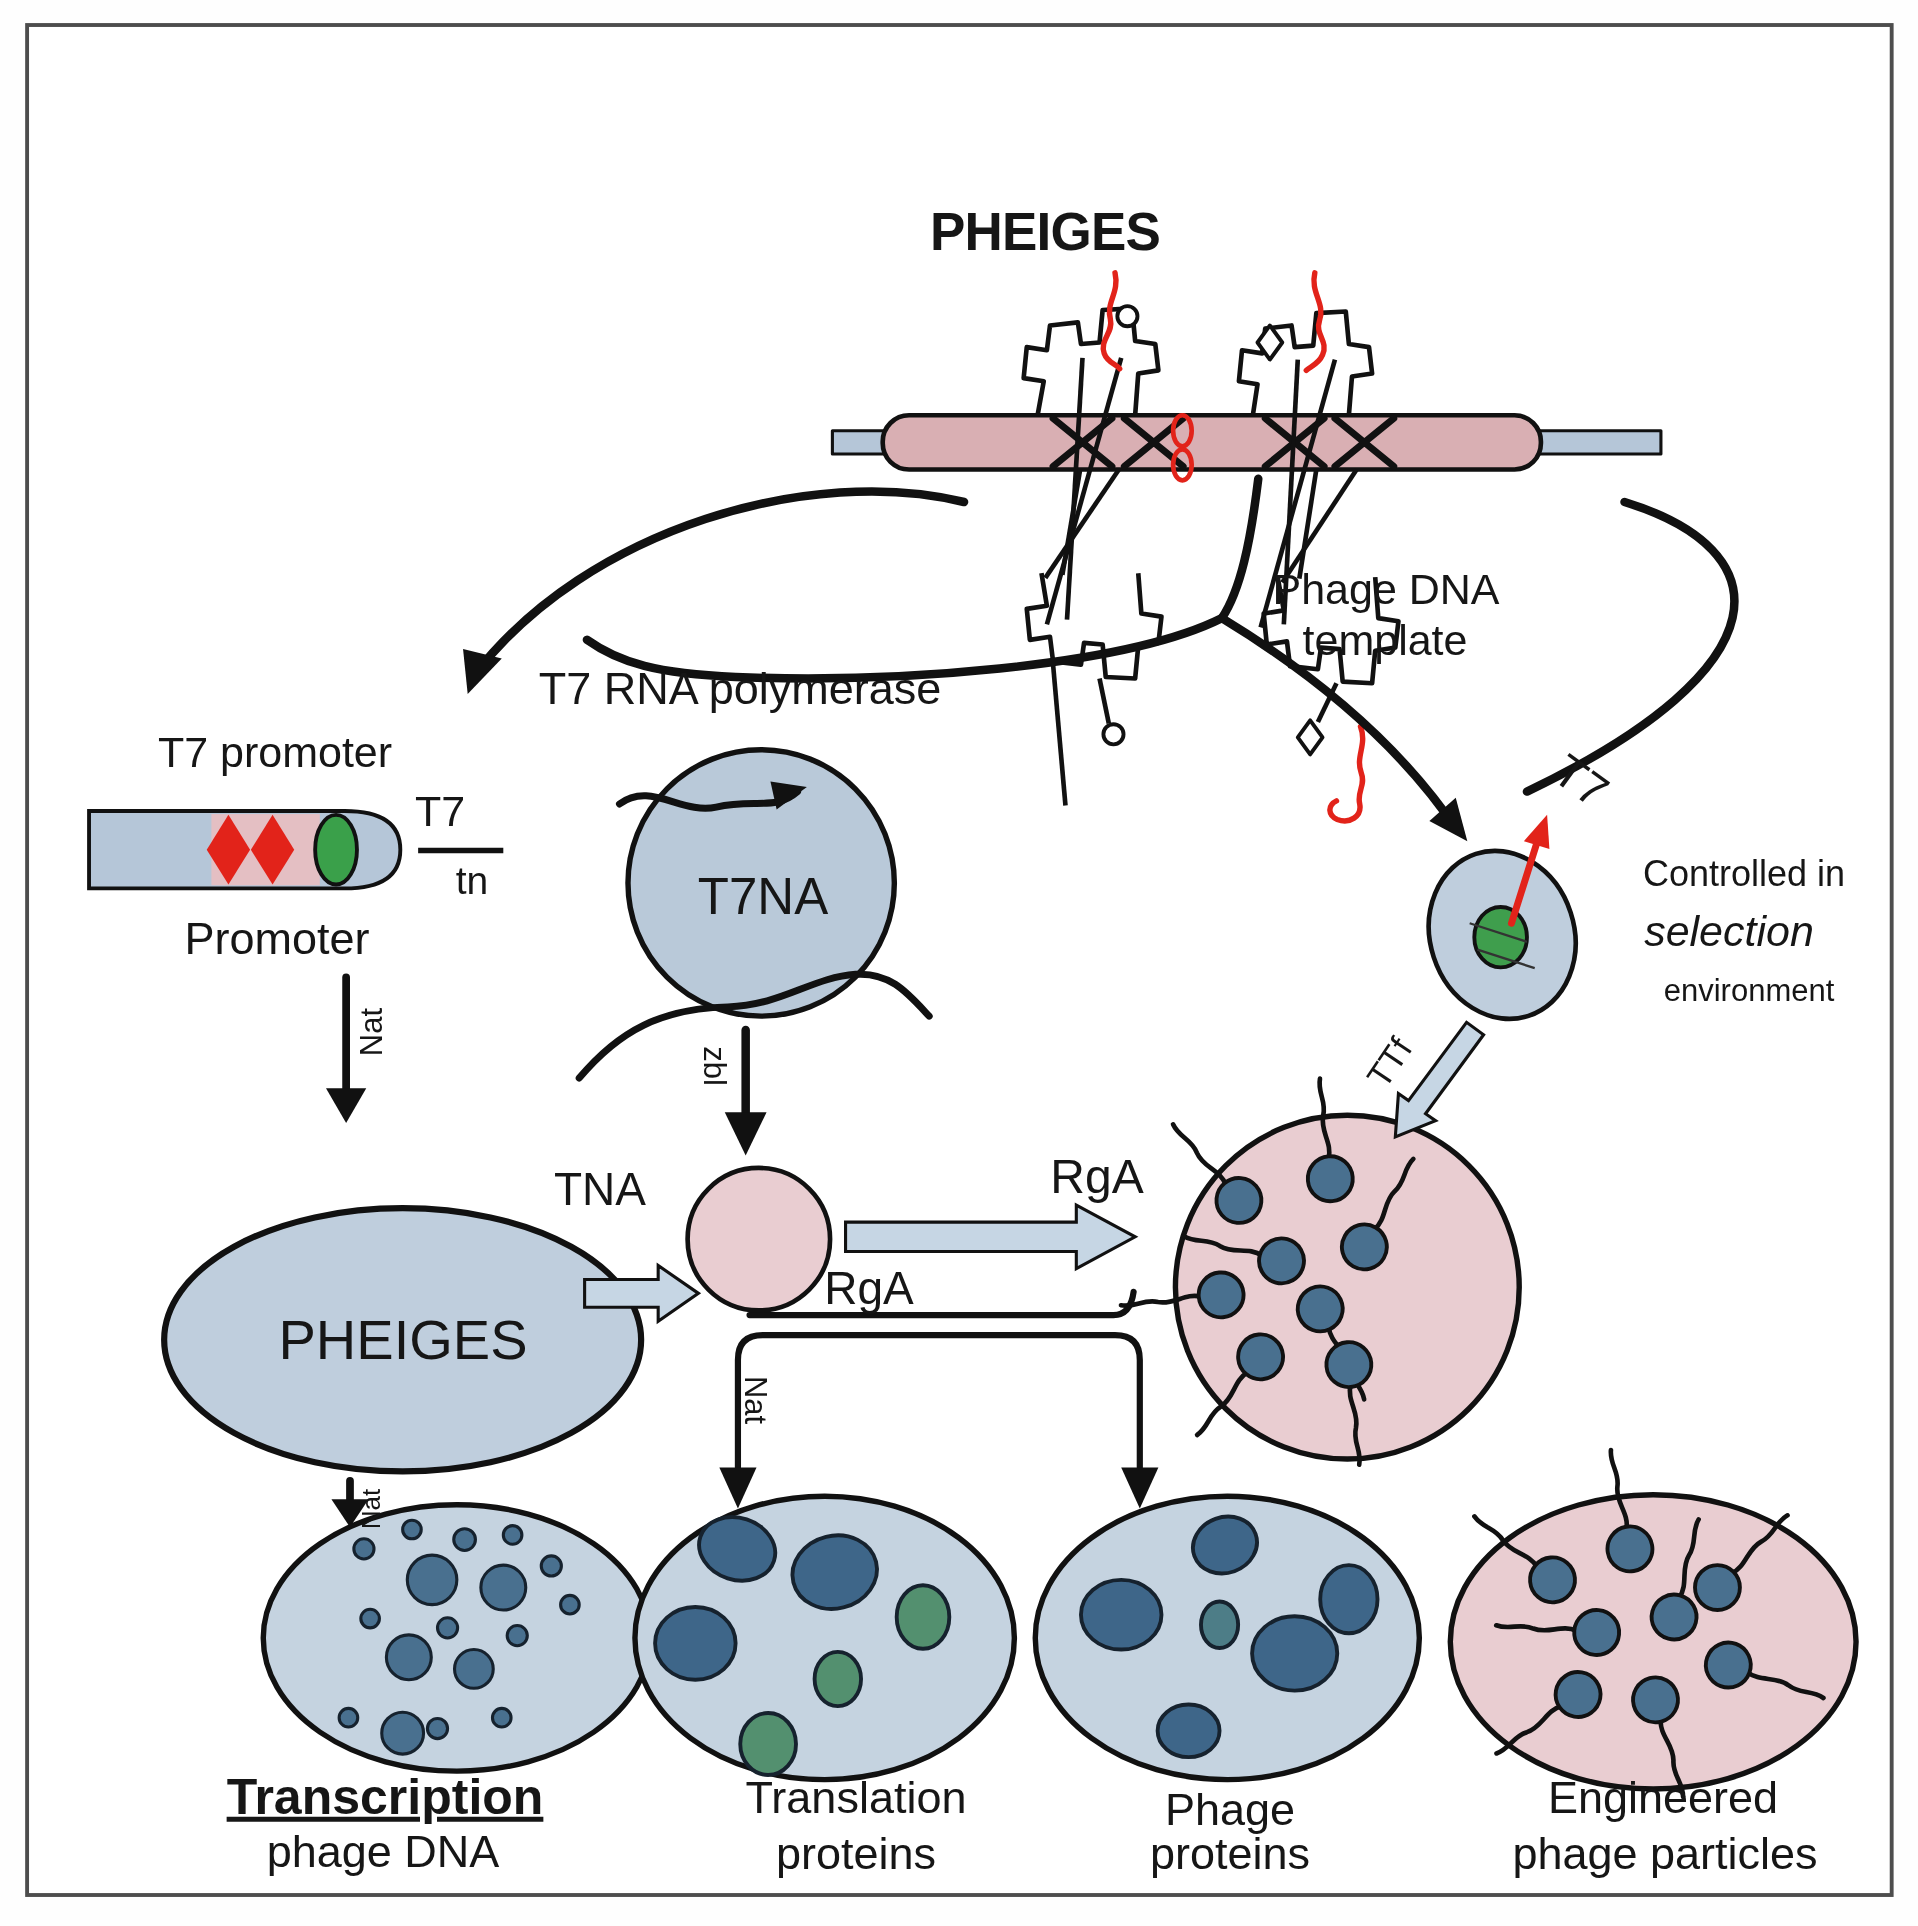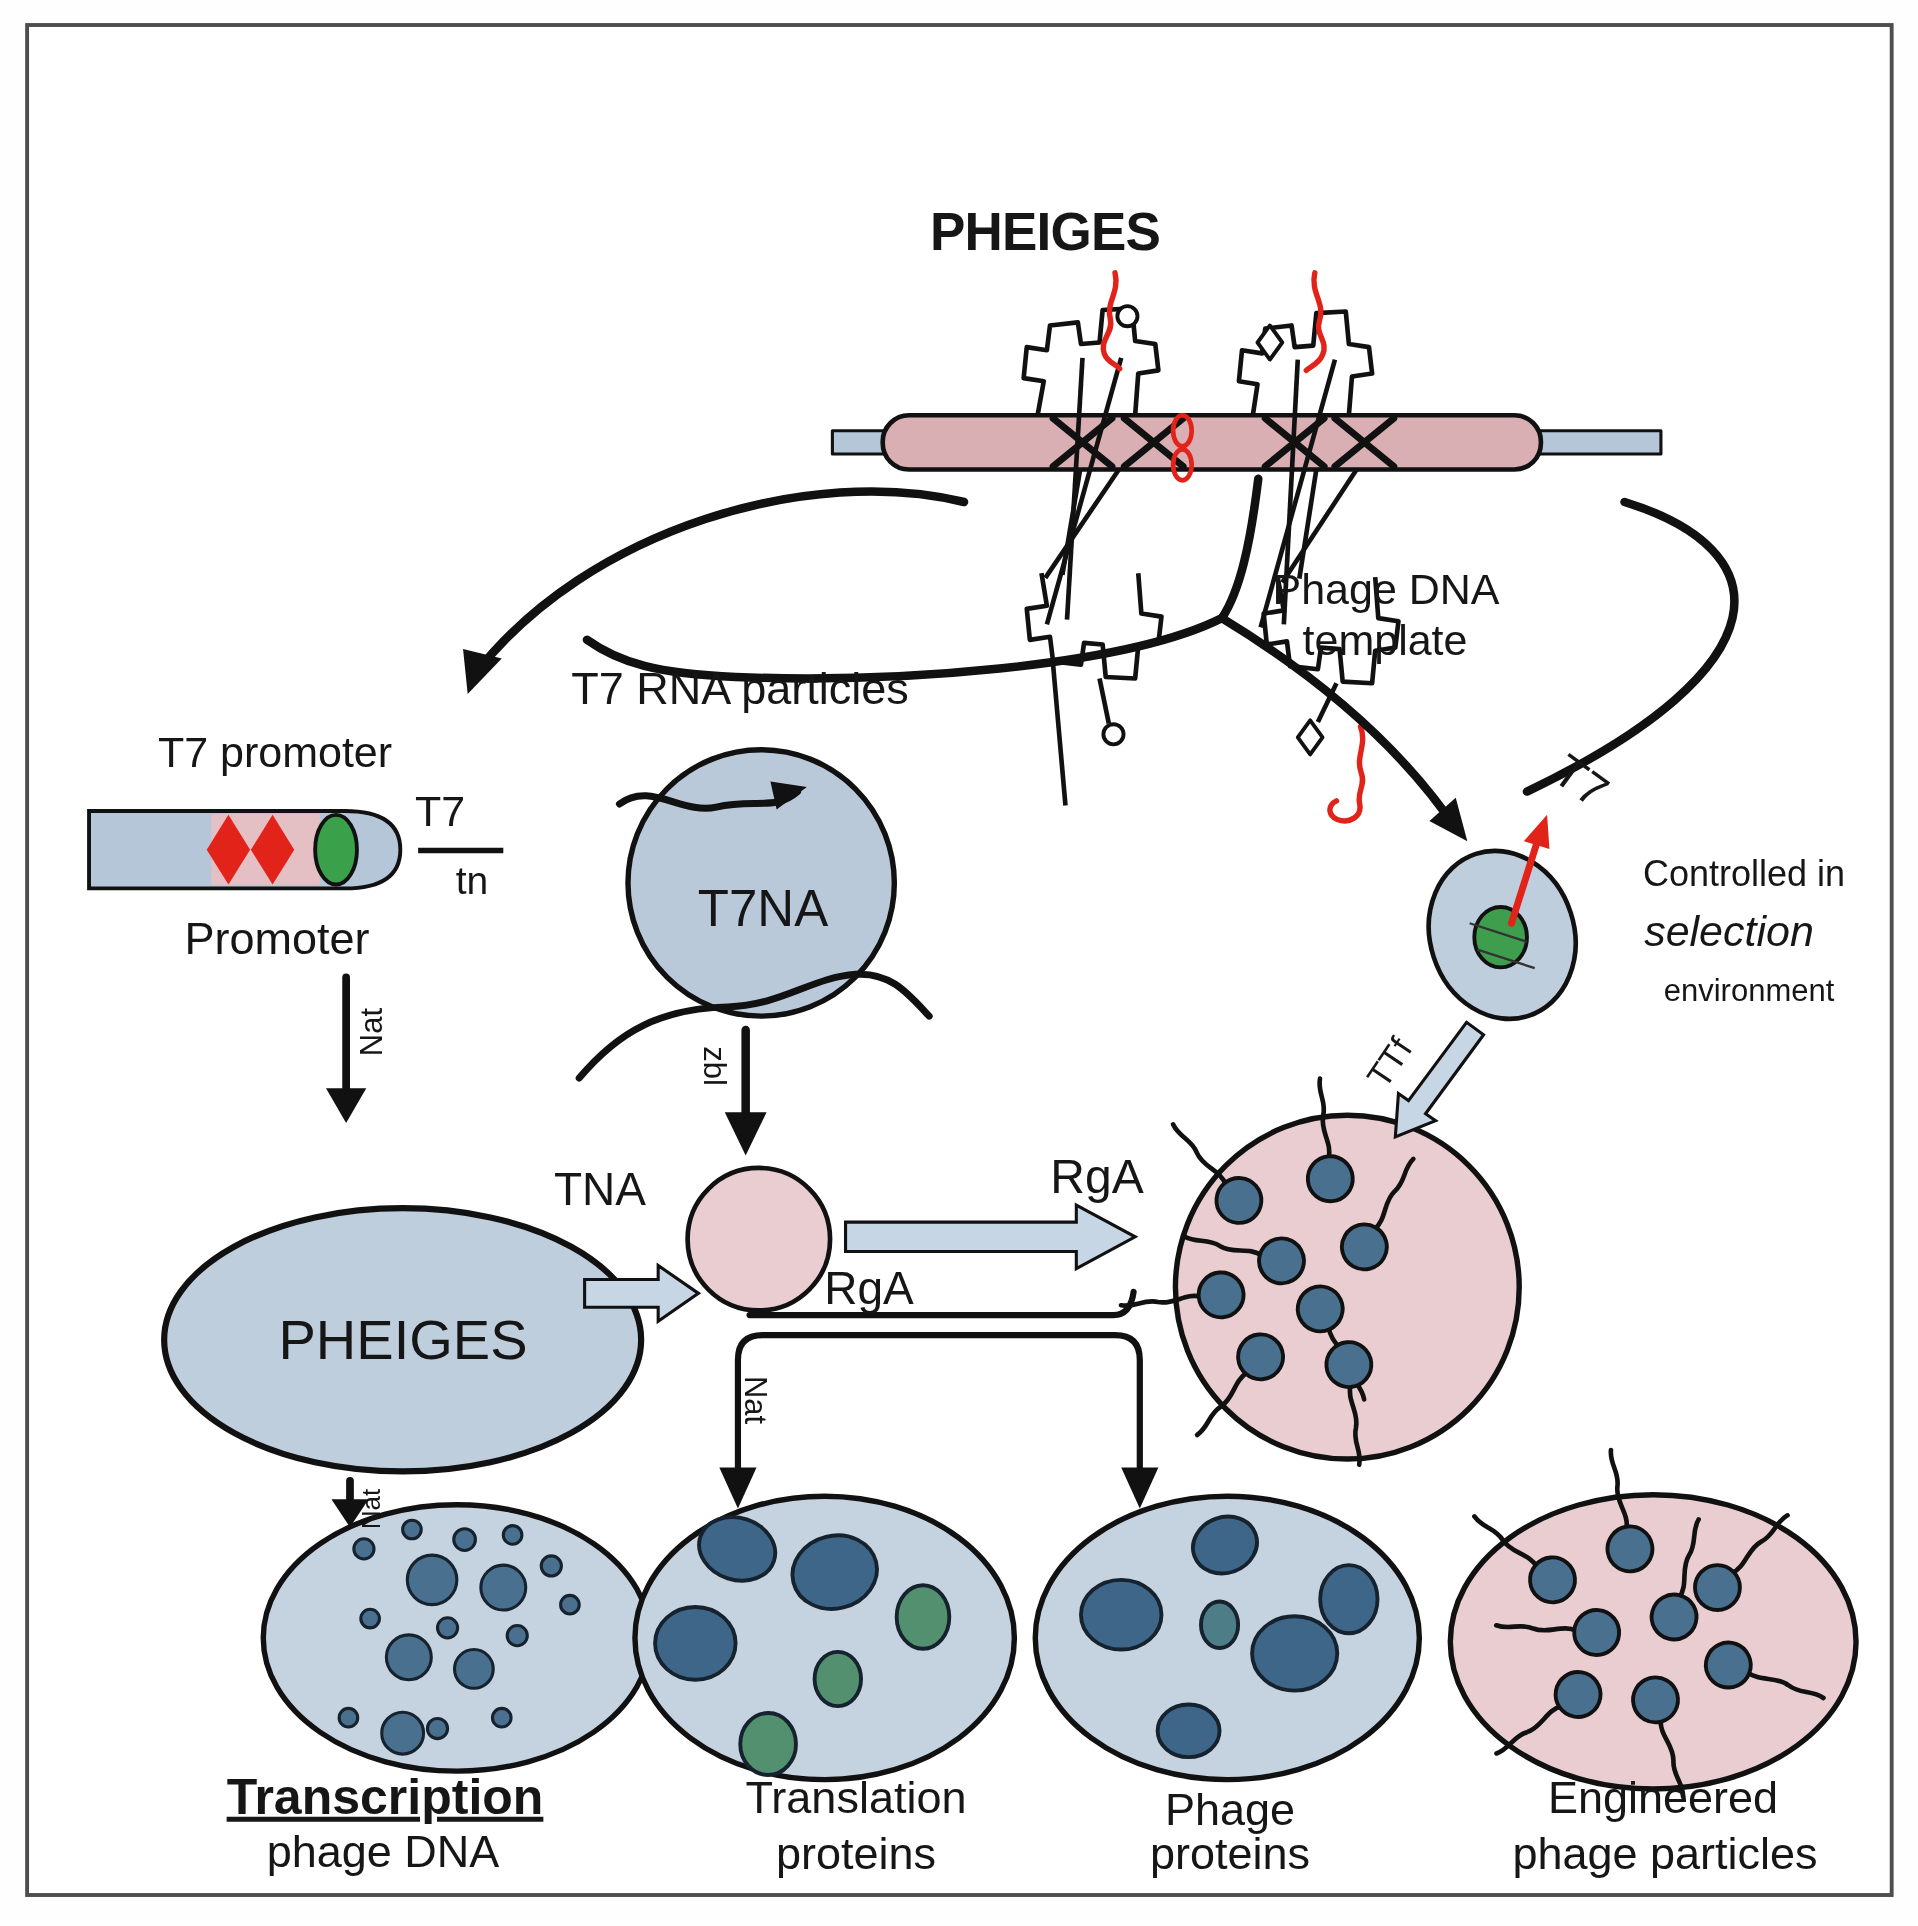--- a/index.html
+++ b/index.html
@@ -229,29 +229,29 @@
     <use href="#phage" transform="translate(2232,2150) rotate(110)"></use>
     <use href="#phage" transform="translate(2218,2050) rotate(45)"></use>
   </g>
 </svg>
 
 <div class="lbl" style="left:1045px;top:232px;font-size:53px;font-weight:600;letter-spacing:-0.8px;">PHEIGES</div>
 
 <div class="lbl" style="left:1386px;top:590px;font-size:43px;">Phage DNA</div>
 <div class="lbl" style="left:1385px;top:641px;font-size:43px;">template</div>
 
-<div class="lbl" style="left:740px;top:689px;font-size:45px;">T7 RNA particles</div>
+<div class="lbl" style="left:740px;top:689px;font-size:45px;">T7 RNA polymerase</div>
 
 <div class="lbl" style="left:275px;top:753px;font-size:43px;">T7 promoter</div>
 <div class="lbl" style="left:277px;top:939px;font-size:45px;">Promoter</div>
 
 <div class="lbl" style="left:440px;top:812px;font-size:43px;">T7</div>
 <div class="lbl" style="left:472px;top:881px;font-size:39px;">tn</div>
 
-<div class="lbl" style="left:763px;top:897px;font-size:51px;margin-top:12px;">T7NA</div>
+<div class="lbl" style="left:763px;top:897px;font-size:51px;">T7NA</div>
 
 <div class="lbl" style="left:1581px;top:781px;font-size:46px;transform:translate(-50%,-50%) rotate(36deg);">T7</div>
 
 <div class="lbl" style="left:1744px;top:874px;font-size:36px;">Controlled in</div>
 <div class="lbl" style="left:1729px;top:932px;font-size:43px;font-style:italic;">selection</div>
 <div class="lbl" style="left:1749px;top:991px;font-size:31px;">environment</div>
 
 <div class="lbl" style="left:1390px;top:1063px;font-size:34px;transform:translate(-50%,-50%) rotate(-56deg);">TTf</div>
 
 <div class="lbl rotccw" style="left:372px;top:1032px;font-size:31px;">Nat</div>

